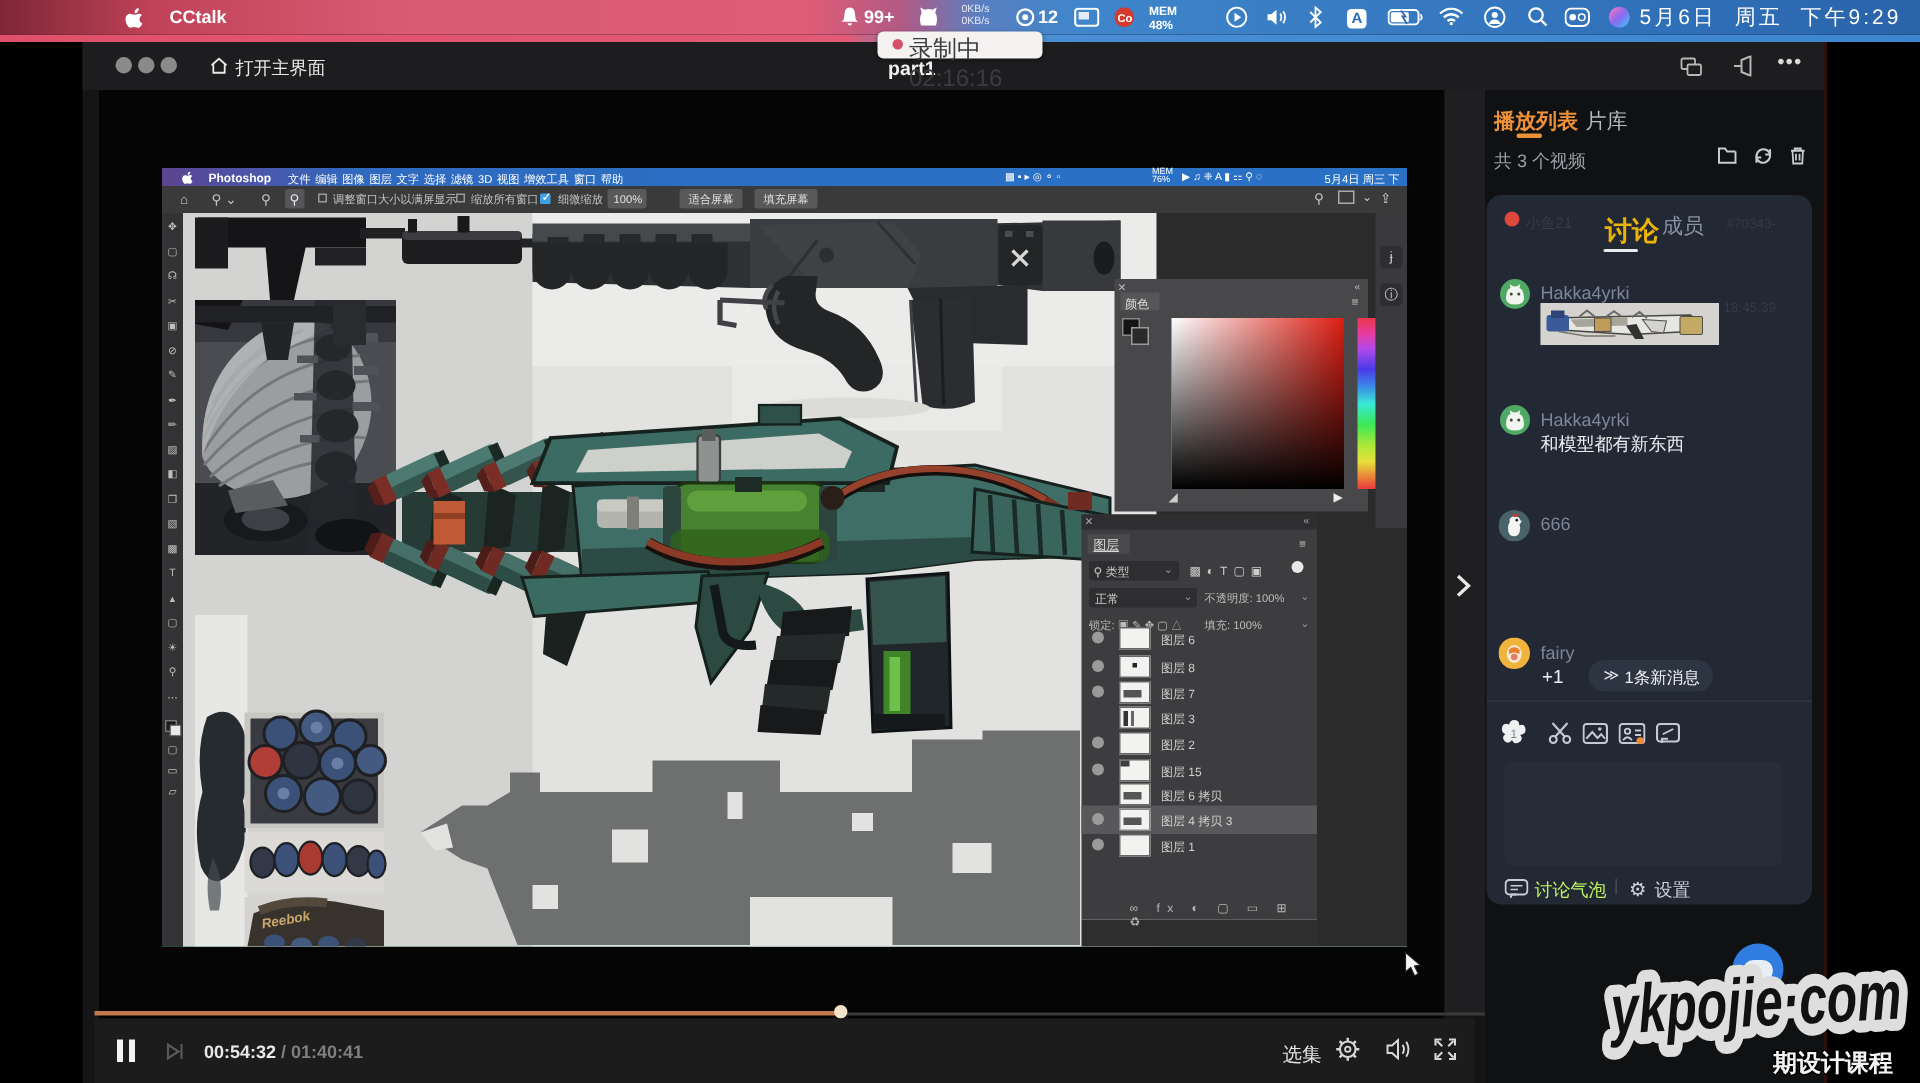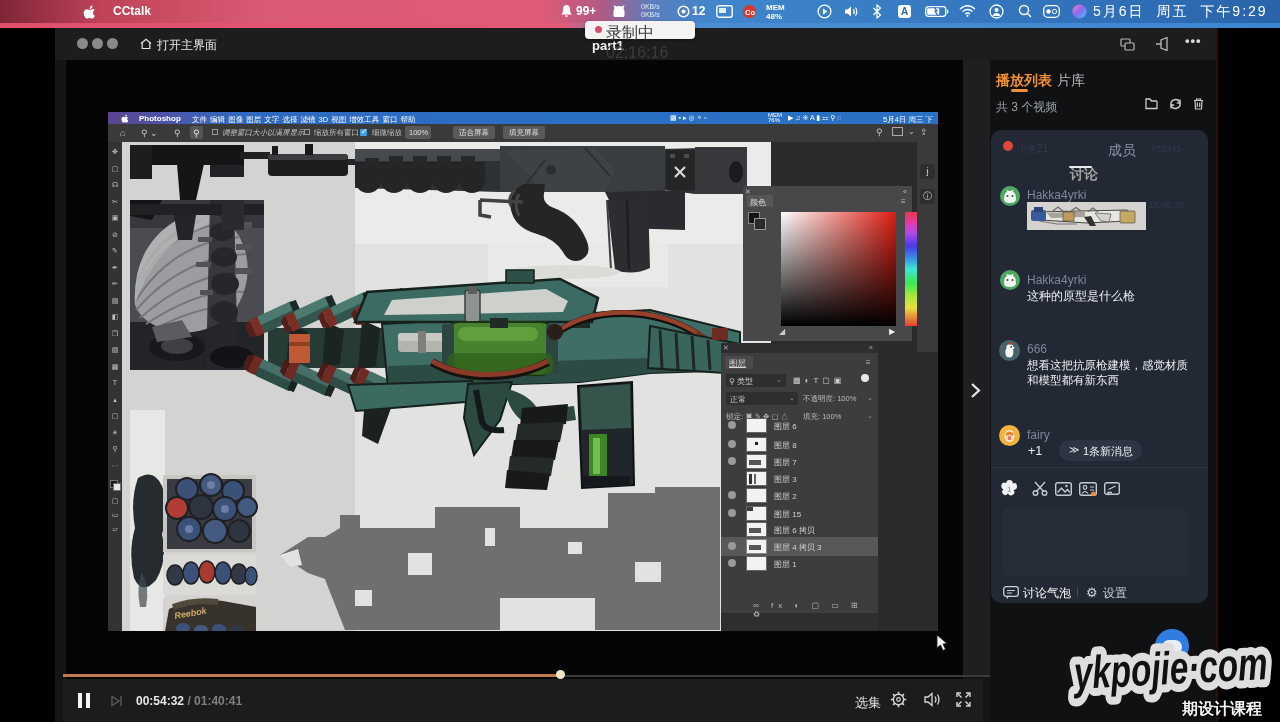--- a/index.html
+++ b/index.html
@@ -155,21 +155,21 @@
           <span class="abs" style="left:680px;top:2px;font-size:7px;color:#fff;">▶ ♫ ❈ A ▮ ⚏ ⚲ ◌</span>
           <span class="abs" style="left:775px;top:2.5px;font-size:7.5px;color:#fff;">5月4日 周三 下午1:57</span>
         </div>
         <div class="abs" id="psopts">
           <span class="abs" style="left:12px;top:4px;font-size:9px;color:#c8c8c8;">⌂</span>
           <span class="abs" style="left:33px;top:4px;font-size:9px;color:#c8c8c8;">⚲ ⌄</span>
           <span class="abs" style="left:66px;top:4px;font-size:9px;color:#c8c8c8;">⚲</span>
           <span class="abs" style="left:82px;top:2px;width:13px;height:13px;background:#565658;border-radius:2px;"></span>
           <span class="abs" style="left:85px;top:4px;font-size:9px;color:#e8e8e8;">⚲</span>
           <span class="abs" style="left:104px;top:5px;width:6px;height:6px;border:1px solid #999;"></span>
-          <span class="abs" style="left:114px;top:4px;font-size:7.5px;color:#c4c4c4;font-style:italic;">调整窗口大小以满屏显示</span>
+          <span class="abs" style="left:114px;top:4px;font-size:7.5px;color:#c4c4c4;">调整窗口大小以满屏显示</span>
           <span class="abs" style="left:196px;top:5px;width:6px;height:6px;border:1px solid #999;"></span>
           <span class="abs" style="left:206px;top:4px;font-size:7.5px;color:#c4c4c4;">缩放所有窗口</span>
           <span class="abs" style="left:252px;top:5px;width:7px;height:7px;background:#3ea1e6;border-radius:1px;"></span>
             <span class="abs" style="left:253px;top:3px;font-size:8px;color:#fff;">✓</span>
           <span class="abs" style="left:264px;top:4px;font-size:7.5px;color:#c4c4c4;">细微缩放</span>
           <span class="abs" style="left:297px;top:2px;width:26px;height:13px;background:#59595b;border-radius:2px;"></span>
           <span class="abs" style="left:301px;top:4px;font-size:7.5px;color:#e0e0e0;">100%</span>
           <span class="abs" style="left:345px;top:2px;width:42px;height:13px;background:#59595b;border-radius:2px;"></span>
           <span class="abs" style="left:351px;top:4px;font-size:7.5px;color:#e0e0e0;">适合屏幕</span>
           <span class="abs" style="left:395px;top:2px;width:42px;height:13px;background:#59595b;border-radius:2px;"></span>
@@ -602,21 +602,21 @@
       <svg class="abs" style="left:179px;top:38px;" width="13" height="12" viewBox="0 0 13 12">
           <path d="M2 7 A4.7 4.7 0 0 1 11 4.5 M11 5 A4.7 4.7 0 0 1 2 7.5" fill="none" stroke="#c8ccd0" stroke-width="1.4"></path>
           <path d="M11 1.5 V5 H7.8 M2 10.5 V7 H5.2" fill="none" stroke="#c8ccd0" stroke-width="1.4"></path>
         </svg>
       <svg class="abs" style="left:203px;top:38px;" width="11" height="12" viewBox="0 0 11 12">
           <path d="M1 2.5 H10 M3.5 2.5 V1 H7.5 V2.5 M2 2.5 L2.5 11 H8.5 L9 2.5 M4.3 4.5 V9 M6.7 4.5 V9" fill="none" stroke="#c8ccd0" stroke-width="1.2"></path>
         </svg>
       <div class="abs" id="chatpanel">
         <span class="abs" style="left:12px;top:11px;width:10px;height:10px;border-radius:50%;background:#e0473c;"></span>
         <span class="abs" style="left:26px;top:12px;font-size:10px;color:#353b49;">小鱼21</span>
-        <span class="abs" style="left:79px;top:12px;font-size:14px;font-weight:bold;color:#a3a3a3;margin-top:24px;">讨论</span>
+        <span class="abs" style="left:79px;top:12px;font-size:18px;font-weight:bold;color:#eab308;">讨论</span>
         <span class="abs" style="left:78px;top:36px;width:23px;height:2px;background:#e8eaee;border-radius:1px;"></span>
         <span class="abs" style="left:117px;top:12px;font-size:14px;color:#8892a2;">成员</span>
         <span class="abs" style="left:160px;top:14px;font-size:9px;color:#333a48;">#70343-</span>
         <span class="abs" style="left:158px;top:70px;font-size:9px;color:#333a48;">18:45:39</span>
 
         <svg class="abs" style="left:9px;top:56px;" width="20" height="20" viewBox="0 0 20 20">
             <circle cx="10" cy="10" r="10" fill="#4fa863"></circle>
             <path d="M4 13 Q4 7 7 6 L6.5 3.5 L9 5 Q10 4.6 11 5 L13.5 3.5 L13 6 Q16 7 16 13 Q16 17 10 17 Q4 17 4 13 Z" fill="#f2f4f0"></path>
             <circle cx="7.5" cy="10" r="1" fill="#3a4a3a"></circle>
             <circle cx="12.5" cy="10" r="1" fill="#3a4a3a"></circle>
@@ -638,30 +638,29 @@
 </svg>
         </div>
 
         <svg class="abs" style="left:9px;top:140px;" width="20" height="20" viewBox="0 0 20 20">
             <circle cx="10" cy="10" r="10" fill="#4fa863"></circle>
             <path d="M4 13 Q4 7 7 6 L6.5 3.5 L9 5 Q10 4.6 11 5 L13.5 3.5 L13 6 Q16 7 16 13 Q16 17 10 17 Q4 17 4 13 Z" fill="#f2f4f0"></path>
             <circle cx="7.5" cy="10" r="1" fill="#3a4a3a"></circle>
             <circle cx="12.5" cy="10" r="1" fill="#3a4a3a"></circle>
           </svg>
         <span class="abs" style="left:36px;top:143px;font-size:12px;color:#7e8698;">Hakka4yrki</span>
-        <span class="abs" style="left:36px;top:158px;font-size:12px;color:#eceef2;white-space:nowrap;">这种的原型是什么枪</span>
+        <span class="abs" style="left:36px;top:158px;font-size:12px;color:#eceef2;white-space:nowrap;">和模型都有新东西</span>
 
         <svg class="abs" style="left:8px;top:210px;" width="21" height="21" viewBox="0 0 21 21">
             <circle cx="10.5" cy="10.5" r="10.5" fill="#48636a"></circle>
             <path d="M10.5 4 Q14 4 14.5 7 L15.5 7 Q15 9 14 9.5 Q15 12 14 15 Q13 17.5 10.5 17.5 Q7 17.5 6.5 14 Q6 10 7.5 8 Q6.5 5 10.5 4 Z" fill="#f4f4f2"></path>
             <path d="M9 3.2 Q10 1.8 11 3 Q12 1.8 12.6 3.2 Q13.6 2.6 13.4 4.2 L10.5 4.8 Z" fill="#c03a30"></path>
             <circle cx="12.2" cy="6.8" r="0.9" fill="#222"></circle>
           </svg>
         <span class="abs" style="left:36px;top:212px;font-size:12px;color:#7e8698;">666</span>
-        <span class="abs" style="left:36px;top:228px;font-size:11.5px;color:#eceef2;line-height:14.5px;white-space:nowrap;">想看这把抗原枪建模，感觉材质<br>和模型都有新东西</span>
 
         <svg class="abs" style="left:8px;top:295px;" width="21" height="21" viewBox="0 0 21 21">
             <circle cx="10.5" cy="10.5" r="10.5" fill="#f0b43c"></circle>
             <ellipse cx="10.5" cy="11" rx="5" ry="6" fill="#f6ead8"></ellipse>
             <path d="M7 8 Q10.5 5 14 8 L14 11 Q10.5 9 7 11 Z" fill="#e88030"></path>
             <circle cx="10.5" cy="13" r="2.2" fill="#e87a66"></circle>
           </svg>
         <span class="abs" style="left:36px;top:298px;font-size:12px;color:#7e8698;">fairy</span>
         <span class="abs" style="left:37px;top:314px;font-size:12.5px;color:#eceef2;">+1</span>
         <div class="abs" style="left:68px;top:310px;width:83px;height:21px;background:#2d3442;border-radius:11px;">
@@ -697,21 +696,21 @@
             <path d="M4.5 7.5 L11.5 4" stroke="#c4cad2" stroke-width="1.3"></path>
           </svg>
 
         <div class="abs" style="left:12px;top:378px;width:185px;height:69px;background:#262c38;border-radius:5px;"></div>
 
         <svg class="abs" style="left:12px;top:456px;" width="16" height="13" viewBox="0 0 16 13">
             <rect x="0.7" y="0.7" width="14.6" height="9.6" rx="2.5" fill="none" stroke="#c8cdd6" stroke-width="1.3"></rect>
             <path d="M4 12.5 L5 10.3 L8 10.3" fill="none" stroke="#c8cdd6" stroke-width="1.3"></path>
             <path d="M4 4.5 H12 M4 7 H9" stroke="#c8cdd6" stroke-width="1.1"></path>
           </svg>
-        <span class="abs" style="left:32px;top:455px;font-size:12px;color:#ffffff;text-align:center;">讨论气泡</span>
+        <span class="abs" style="left:32px;top:455px;font-size:12px;color:#bef264;text-align:center;">讨论气泡</span>
         <span class="abs" style="left:85px;top:455px;font-size:11px;color:#4a5260;">|</span>
         <span class="abs" style="left:95px;top:455px;font-size:13px;color:#ccd1da;">⚙</span>
         <span class="abs" style="left:112px;top:455px;font-size:12px;color:#ccd1da;">设置</span>
       </div>
       <div class="abs" style="left:165px;top:569px;width:34px;height:34px;border-radius:50%;background:#2f7de0;"></div>
       <span class="abs" style="left:172px;top:580px;width:20px;height:14px;border-radius:7px;background:#e8eef4;"></span>
     </div>
   </div>
   <div class="abs" style="left:1216px;top:28px;width:2px;height:694px;background:#2e0f0c;"></div>
   <svg class="abs" style="left:934px;top:634px;z-index:40;" width="14" height="18" viewBox="0 0 14 18">

